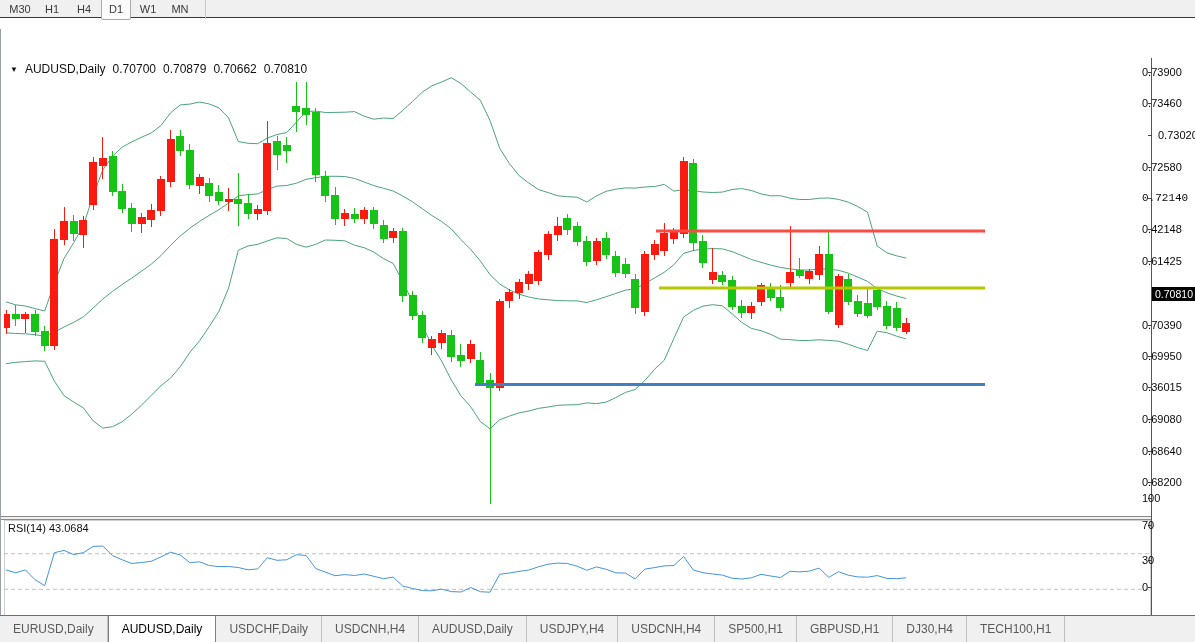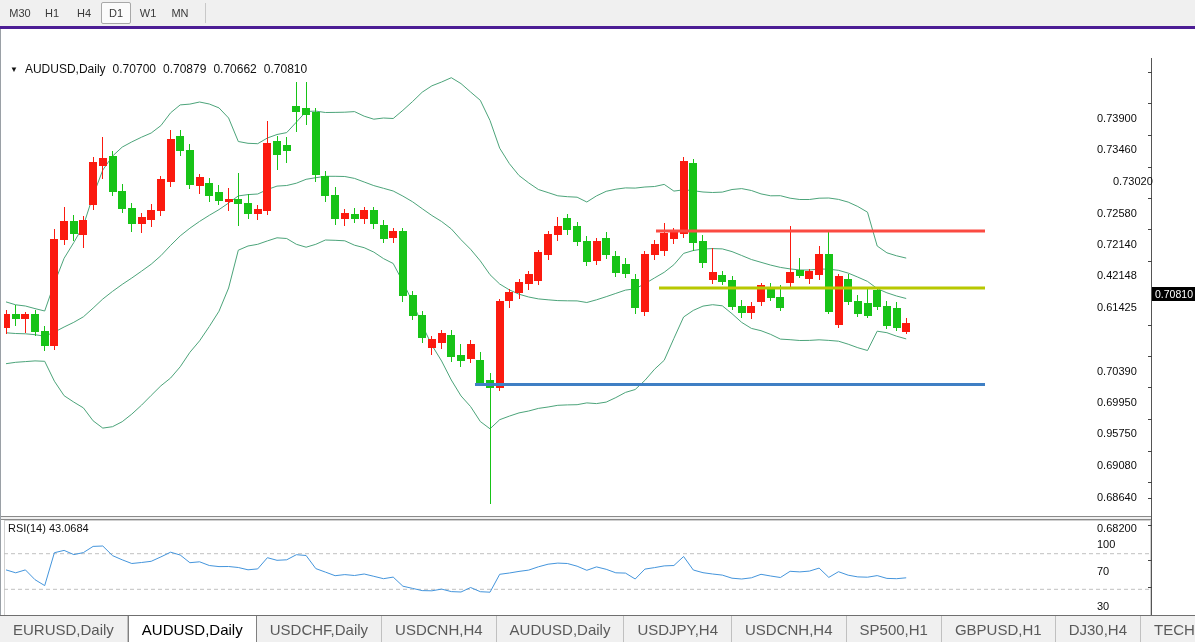--- a/index.html
+++ b/index.html
@@ -4,22 +4,22 @@
 <style>
   * { margin:0; padding:0; box-sizing:border-box; }
   html,body { background:#e6e6e6; }
   #root {
     position:relative; width:1195px; height:642px; overflow:hidden;
     background:#ffffff; font-family:"Liberation Sans", sans-serif;
     -webkit-font-smoothing:antialiased;
   }
   
   #toolbar {
-    position:absolute; left:0; top:0; width:1195px; height:29px;
-    background:#f0f0f0; border-bottom:3px solid #4c1d95;
+    position:absolute; left:0; top:0; width:1195px; height:18px;
+    background:#f0f0f0; border-bottom:1px solid #4c1d95;
     display:flex; align-items:center; padding-left:5px;
   }
   .tf-btn {
     border:1px solid transparent; background:transparent; color:#3a3a3a;
     font-family:"Liberation Sans", sans-serif; font-size:11px;
     width:30px; height:22px; margin-right:2px; cursor:default; text-align:center; line-height:20px;
   }
   .tf-btn.active { background:#fbfbfb; border:1px solid #a8a8a8; border-radius:2px; }
   .tb-sep { width:1px; height:20px; background:#c8c8c8; margin-left:8px; }
   
@@ -33,37 +33,37 @@
                background:#f0f0f0; border-top:1px solid #8a8a8a; border-bottom:1px solid #8a8a8a; }
   #rsi-bottom{ position:absolute; left:0; top:596px; width:1151px; height:1px; background:#8a8a8a; }
   #axis-sep  { position:absolute; left:1150px; top:29px; width:1px; height:586px; background:#555; }
   #chart-header {
     position:absolute; left:9px; top:33px; font-size:12px; color:#111; z-index:5;
     display:flex; align-items:center; gap:0;
   }
   #chart-header .tri { font-size:8px; margin-right:7px; color:#111; }
   #chart-header span.v { margin-right:7px; }
   #rsi-header { position:absolute; left:7px; top:493px; font-size:11px; color:#111; z-index:5; }
-  .ax-label { position:absolute; left:1096px; font-size:11px; color:#0a0a0a; white-space:nowrap;margin-top:46px; }
+  .ax-label { position:absolute; left:1141px; font-size:11px; color:#0a0a0a; white-space:nowrap; }
   .ax-tick  { position:absolute; left:1147px; width:4px; height:1px; background:#444; }
   #price-tag {
     position:absolute; left:1151px; width:44px; height:14px; background:#000; color:#fff;
     font-size:10.5px; text-align:center; line-height:14px; z-index:6;
   }
   #date-axis { position:absolute; left:0; top:597px; width:1150px; height:18px; background:#fff; }
   .date-label { position:absolute; top:3px; font-size:11px; color:#0a0a0a; transform:translateX(-50%); white-space:nowrap; }
   .date-tick  { position:absolute; top:0; width:1px; height:3px; background:#555; }
   
   #tabbar {
     position:absolute; left:0; top:615px; width:1195px; height:27px;
     background:#f0f0f0; border-top:1px solid #6f6f6f;
     display:flex; align-items:stretch;
   }
   .tab {
-    padding:12px 13px; font-size:15px; color:#5a5a5a; display:flex; align-items:center;
+    padding:12px 13px; font-size:12px; color:#5a5a5a; display:flex; align-items:center;
     border-right:1px solid #c0c0c0; cursor:default; white-space:nowrap;
   }
   .tab.active {
     background:#ffffff; color:#000; border:1px solid #808080; border-top:none; border-bottom:none;
     margin-top:0;
   }
 </style>
 </head>
 <body>
 
@@ -525,31 +525,31 @@
       </div>
   <div class="ax-tick" style="top: 42.7px;"></div>
       <div class="ax-label" style="top: 36.7px;">0.73900</div>
       <div class="ax-tick" style="top: 74.3998px;"></div>
       <div class="ax-label" style="top: 68.3998px;">0.73460</div>
       <div class="ax-tick" style="top: 106.1px;"></div>
       <div class="ax-label" style="top: 100.1px; padding-left: 16px;">0.73020</div>
       <div class="ax-tick" style="top: 137.799px;"></div>
       <div class="ax-label" style="top: 131.799px;">0.72580</div>
       <div class="ax-tick" style="top: 169.499px;"></div>
-      <div class="ax-label" style="top: 163.499px;">0.72140</div>
+      <div class="ax-label" style="top: 163.499px; font-family: Liberation Mono, monospace;">0.72140</div>
       <div class="ax-tick" style="top: 200.479px;"></div>
       <div class="ax-label" style="top: 194.479px;">0.42148</div>
       <div class="ax-tick" style="top: 232.178px;"></div>
       <div class="ax-label" style="top: 226.178px;">0.61425</div>
       <div class="ax-tick" style="top: 295.578px;"></div>
       <div class="ax-label" style="top: 289.578px;">0.70390</div>
       <div class="ax-tick" style="top: 327.278px;"></div>
       <div class="ax-label" style="top: 321.278px;">0.69950</div>
       <div class="ax-tick" style="top: 358.257px;"></div>
-      <div class="ax-label" style="top: 352.257px;">0.95750</div>
+      <div class="ax-label" style="top: 352.257px;">0.36015</div>
       <div class="ax-tick" style="top: 389.957px;"></div>
       <div class="ax-label" style="top: 383.957px;">0.69080</div>
       <div class="ax-tick" style="top: 421.657px;"></div>
       <div class="ax-label" style="top: 415.657px;">0.68640</div>
       <div class="ax-tick" style="top: 453.356px;"></div>
       <div class="ax-label" style="top: 447.356px;">0.68200</div>
       <div class="ax-tick" style="top: 469px;"></div>
       <div class="ax-label" style="top: 463px;">100</div>
       <div class="ax-tick" style="top: 495.7px;"></div>
       <div class="ax-label" style="top: 489.7px;">70</div>

